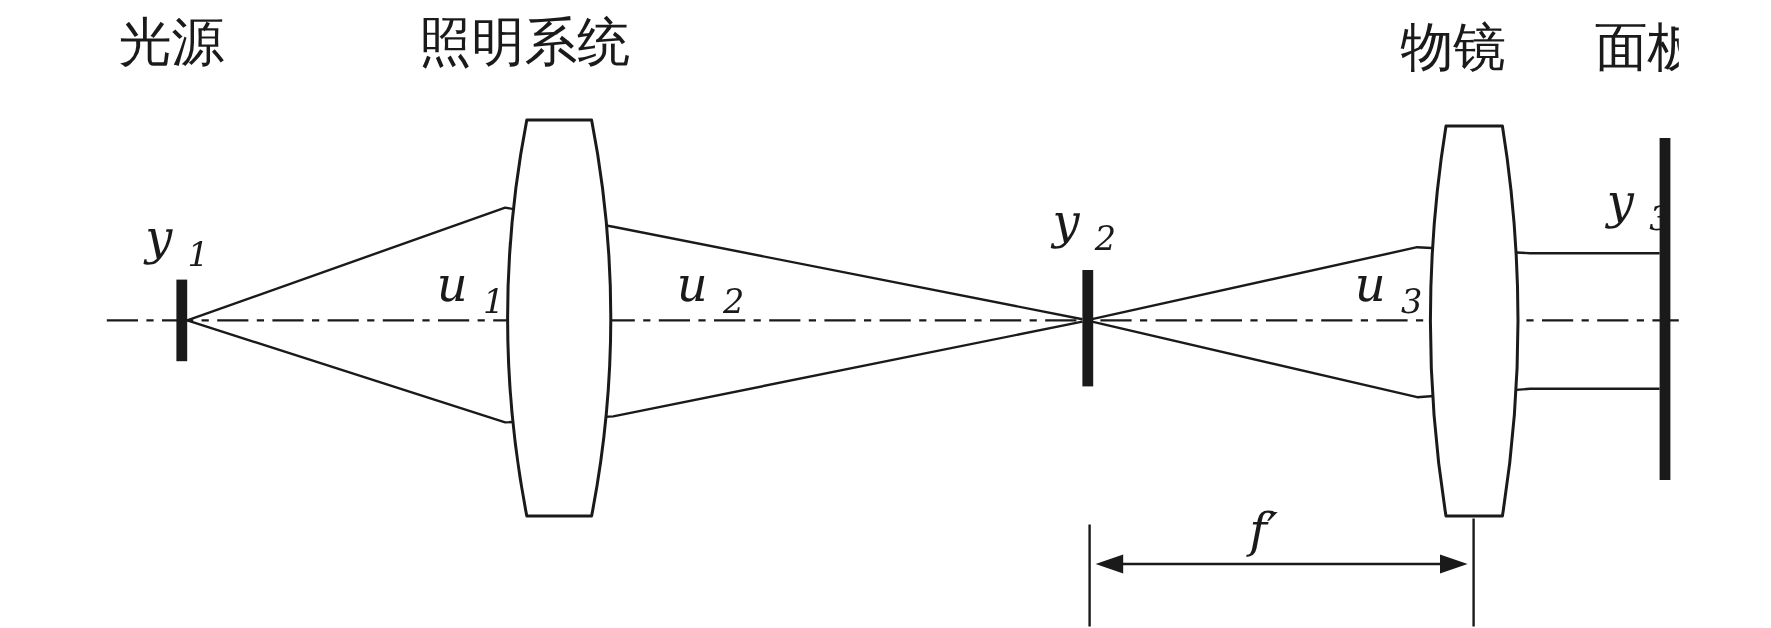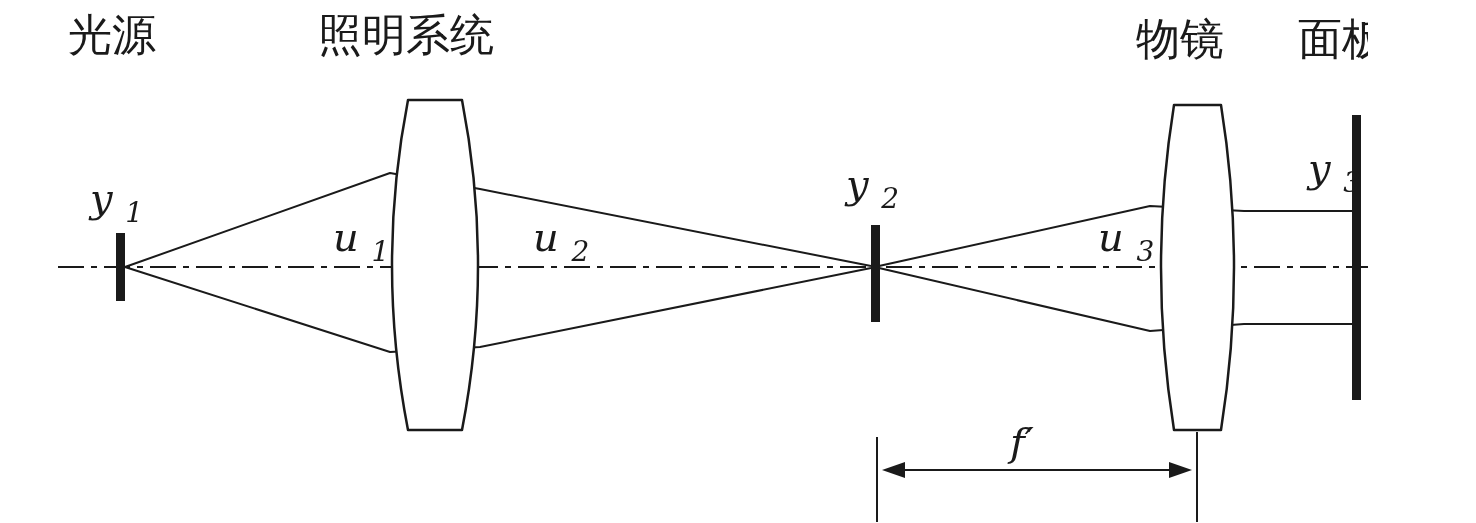--- a/index.html
+++ b/index.html
@@ -6,20 +6,21 @@
     margin: 0;
     padding: 0;
     background: #ffffff;
   }
   .stage {
     position: relative;
     width: 1368px;
     height: 523px;
     background: #ffffff;
     overflow: hidden;
+    padding-left: 31px;
   }
   svg { display: block; }
   .cjk-label {
     font-family: "Liberation Sans", "DejaVu Sans", sans-serif;
     font-size: 44px;
     fill: #1a1a1a;
   }
   .math-label {
     font-family: "DejaVu Serif", "Liberation Serif", serif;
     font-style: italic;

